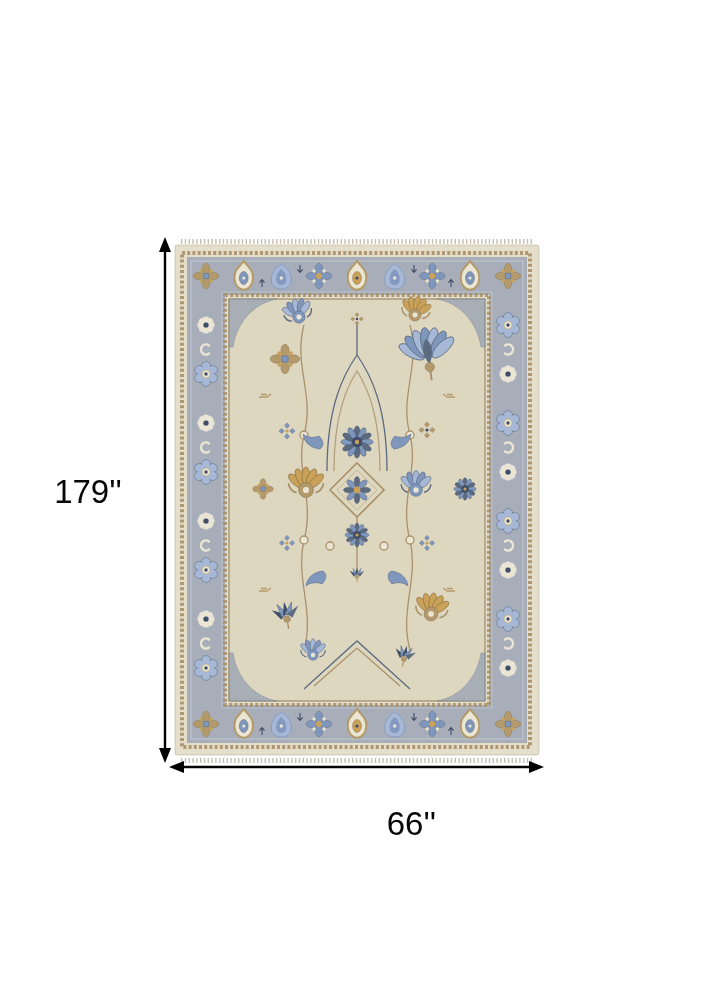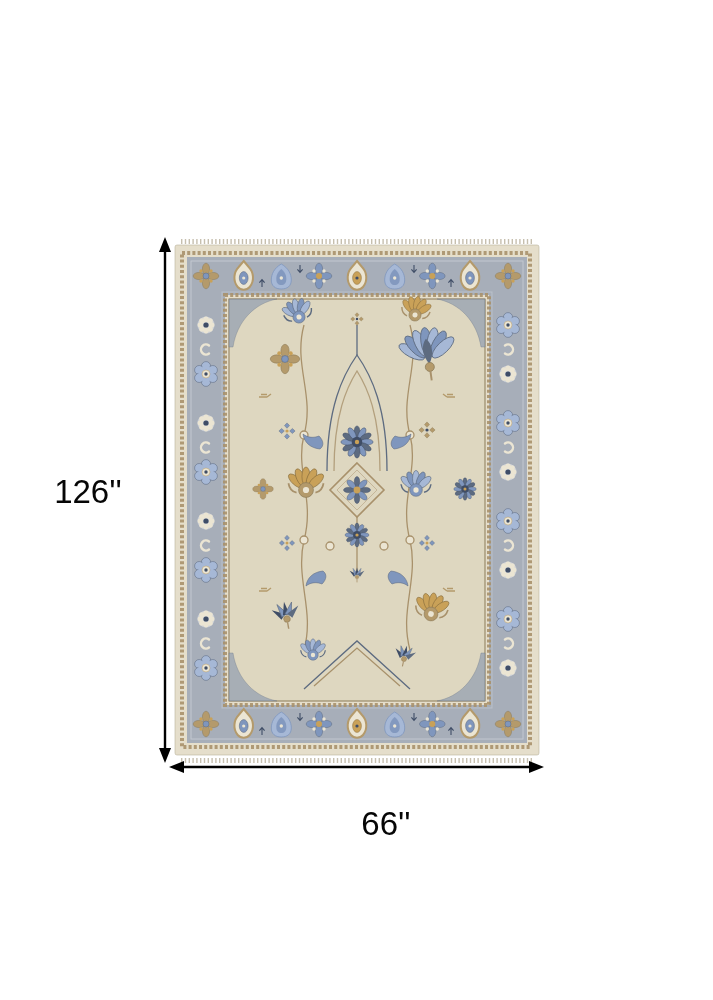--- a/index.html
+++ b/index.html
@@ -8,21 +8,21 @@
     --slate:#5d6b80; --navy:#3f4d66; --tan:#b49a6b; --gold:#c9a158; --cream:#ebe5d3;
     --white:#f4f1e8; --fringeC:#c6bfae; --line:#000000; --bg:#ffffff;
   }
   html,body{margin:0;padding:0;background:#e8e8e8;font-family:"Liberation Sans",sans-serif;}
   .stage{position:relative;width:713px;height:1000px;background:var(--bg);overflow:hidden;margin:0 auto;}
   .rug-svg{position:absolute;left:173px;top:239px;width:368px;height:524px;}
   .overlay-svg{position:absolute;left:0;top:0;width:713px;height:1000px;pointer-events:none;}
   .dim-label{position:absolute;width:100px;text-align:center;font-size:33px;line-height:40px;
     color:#060606;letter-spacing:0px;}
   .lbl-h{left:38px;top:472px;}
-  .lbl-w{left:336px;top:804px;}
+  .lbl-w{left:336px;top:804px;text-align:right;}
   
   .pTan{fill:var(--tan);stroke:var(--brownLine);stroke-width:.5}
   .pBlue{fill:var(--blue);stroke:var(--slate);stroke-width:.5}
   .pLB{fill:var(--lightBlue);stroke:var(--slate);stroke-width:.55}
   .pB{fill:var(--blue);stroke:var(--slate);stroke-width:.55}
   .pSl{fill:var(--slate)}
   .pSl2{fill:var(--slate);stroke:var(--navy);stroke-width:.4}
   .pB2{fill:var(--blue);stroke:var(--navy);stroke-width:.4}
   .pNavy{fill:var(--navy)}
   .pGold{fill:var(--gold)}
@@ -409,15 +409,15 @@
       <polygon points="165,237 159,252 171,252" class="dimhead"></polygon>
       <polygon points="165,763 159,748 171,748" class="dimhead"></polygon>
     </g>
     <g>
       <line x1="182" y1="767" x2="531" y2="767" class="dimline"></line>
       <polygon points="169,767 184,761 184,773" class="dimhead"></polygon>
       <polygon points="544,767 529,761 529,773" class="dimhead"></polygon>
     </g>
   </svg>
 
-  <div class="dim-label lbl-h">126''</div>
+  <div class="dim-label lbl-h">179''</div>
   <div class="dim-label lbl-w">66''</div>
 </div>
 
 </body></html>

